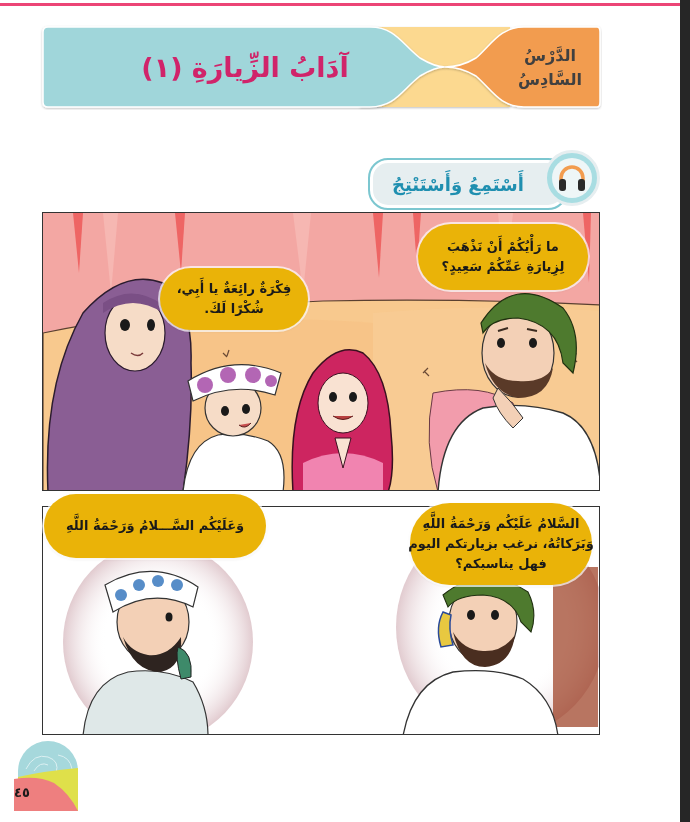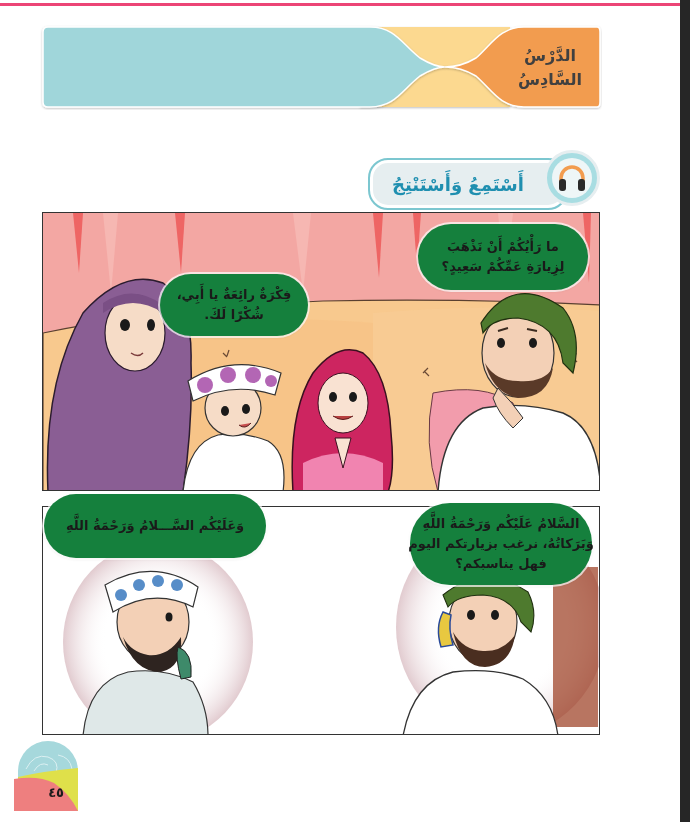--- a/index.html
+++ b/index.html
@@ -31,34 +31,34 @@
     display: flex; align-items: center; justify-content: center; }
 
   
   .panel { position: absolute; border: 1.5px solid #333333; overflow: hidden; }
   .panel-top { left: 42px; top: 212px; width: 558px; height: 279px; background: #f3a7a3; }
   .panel-bottom { left: 42px; top: 506px; width: 558px; height: 229px; background: #ffffff; }
 
   .scene { position: absolute; left: 0; top: 0; }
 
   
-  .bubble { position: absolute; background: #15803d; border-radius: 40px;
+  .bubble { position: absolute; background: #eab308; border-radius: 40px;
     box-shadow: 0 0 0 2px rgba(255,255,255,0.7), 0 1px 3px rgba(0,0,0,0.15);
     display: flex; flex-direction: column; align-items: center; justify-content: center;
     direction: rtl; color: #1a1a1a; font-weight: bold; font-size: 13px; line-height: 20px; text-align: center; }
   .bubble span { display: block; white-space: nowrap; }
 
   .b-father { left: 418px; top: 224px; width: 170px; height: 66px; }
-  .b-boy { left: 160px; top: 274px; width: 148px; height: 62px; }
+  .b-boy { left: 160px; top: 268px; width: 148px; height: 62px; }
   .b-host { left: 44px; top: 494px; width: 222px; height: 64px; border-radius: 36px; gap: 22px; }
   .b-caller { left: 410px; top: 503px; width: 182px; height: 82px; }
 
   
   .page-badge { position: absolute; left: 14px; top: 741px; width: 66px; height: 70px; }
-  .page-num { position: absolute; left: 0; top: 44px; width: 50px; text-align: right;
+  .page-num { position: absolute; left: 0; top: 44px; width: 50px; text-align: left;
     font-weight: bold; font-size: 13px; color: #1a1a1a; }
 </style>
 </head>
 <body>
 
 <div class="top-rule"></div>
 <div class="right-strip"></div>
 
 <div class="banner">
   <svg width="562" height="86" viewBox="0 0 562 86">
@@ -67,20 +67,21 @@
         <feDropShadow dx="0" dy="1" stdDeviation="1.2" flood-color="#000" flood-opacity="0.25"></feDropShadow>
       </filter>
     </defs>
 
     <rect x="320" y="3" width="150" height="80" fill="#fcd990" filter="url(#sh)"></rect>
 
     <path d="M8 3 H330 C355 3 362 20 380 34 C390 40 398 43 405 43 C398 43 390 46 380 52 C362 66 355 83 330 83 H8 Q3 83 3 78 V8 Q3 3 8 3 Z" fill="#a0d6da" stroke="#ffffff" stroke-width="1.5" filter="url(#sh)"></path>
 
     <path d="M557 3 H484 C460 3 452 20 436 34 C426 40 416 43 405 43 C416 43 426 46 436 52 C452 66 460 83 484 83 H557 Q560 83 560 78 V8 Q560 3 557 3 Z" fill="#f29c4f" stroke="#ffffff" stroke-width="1.5" filter="url(#sh)"></path>
   </svg>
+  <div class="banner-title">آدَابُ الزِّيارَةِ (١)</div>
   <div class="lesson-label">
     <span>الدَّرْسُ</span>
     <span>السَّادِسُ</span>
   </div>
 </div>
 
 <div class="section-pill">
   <div class="pill-body">
     <span class="pill-label">أَسْتَمِعُ وَأَسْتَنْتِجُ</span>
   </div>

